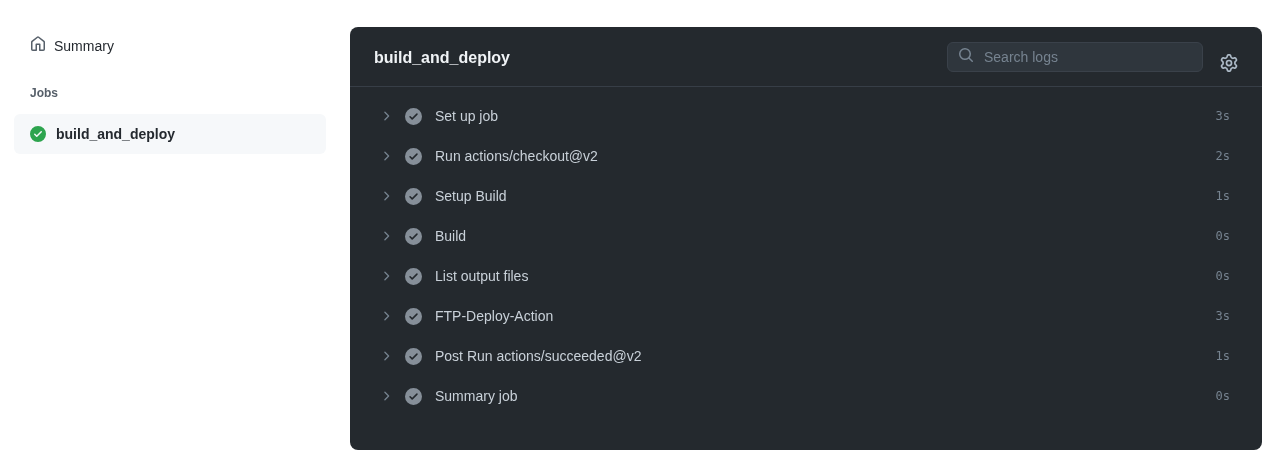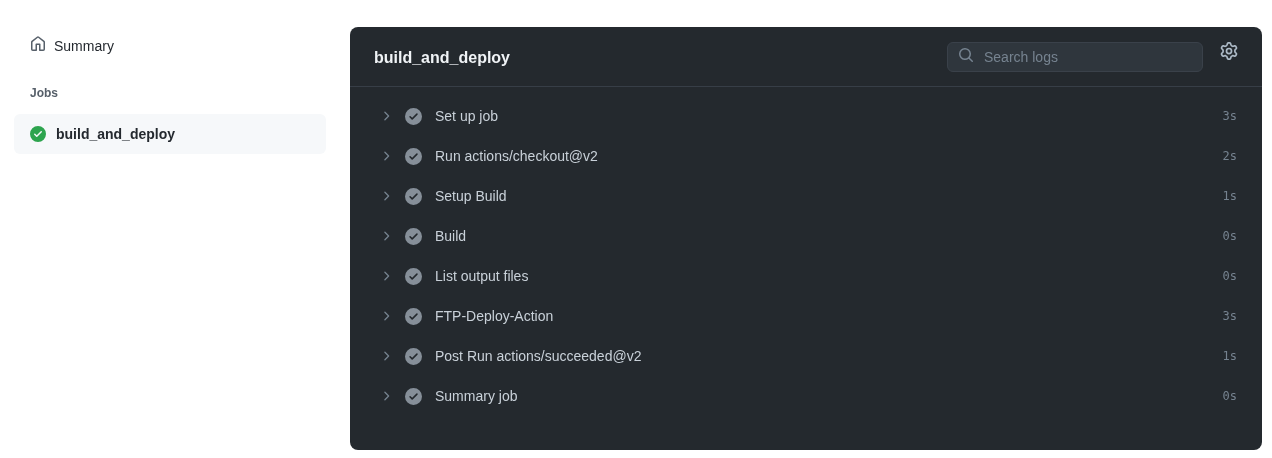--- a/index.html
+++ b/index.html
@@ -61,21 +61,21 @@
   }
   .panel-title {
     font-size: 16px; font-weight: bold; color: #f0f3f6;
     line-height: 21px;
   }
   .panel-subtitle {
     margin-top: 4px;
     font-size: 12px; color: #768390;
     line-height: 18px;
   }
-  .header-controls { display: flex; align-items: flex-start; }
+  .header-controls { display: flex; align-items: flex-end; }
   .search-box {
     display: flex; align-items: center;
     width: 256px; height: 30px;
     background: #2f363d;
     border: 1px solid #3a414a;
     border-radius: 6px;
     padding: 0 10px;
   }
   .search-box .octicon { color: #768390; flex: none; }
   .search-input {
@@ -91,21 +91,21 @@
     background: none; border: none; padding: 0;
     color: #adbac7; cursor: pointer;
     display: flex; align-items: center;
   }
 
   
   .steps-list { padding-top: 9px; }
   .step-row {
     display: flex; align-items: center;
     height: 40px;
-    padding: 0 25px 0 29px;
+    padding: 0 32px 0 29px;
     cursor: pointer;
   }
   .step-expander {
     background: none; border: none; padding: 0;
     color: #768390; cursor: pointer;
     display: flex; align-items: center;
   }
   .step-status { margin-left: 12px; color: #868f99; display: flex; }
   .step-label {
     margin-left: 13px;

